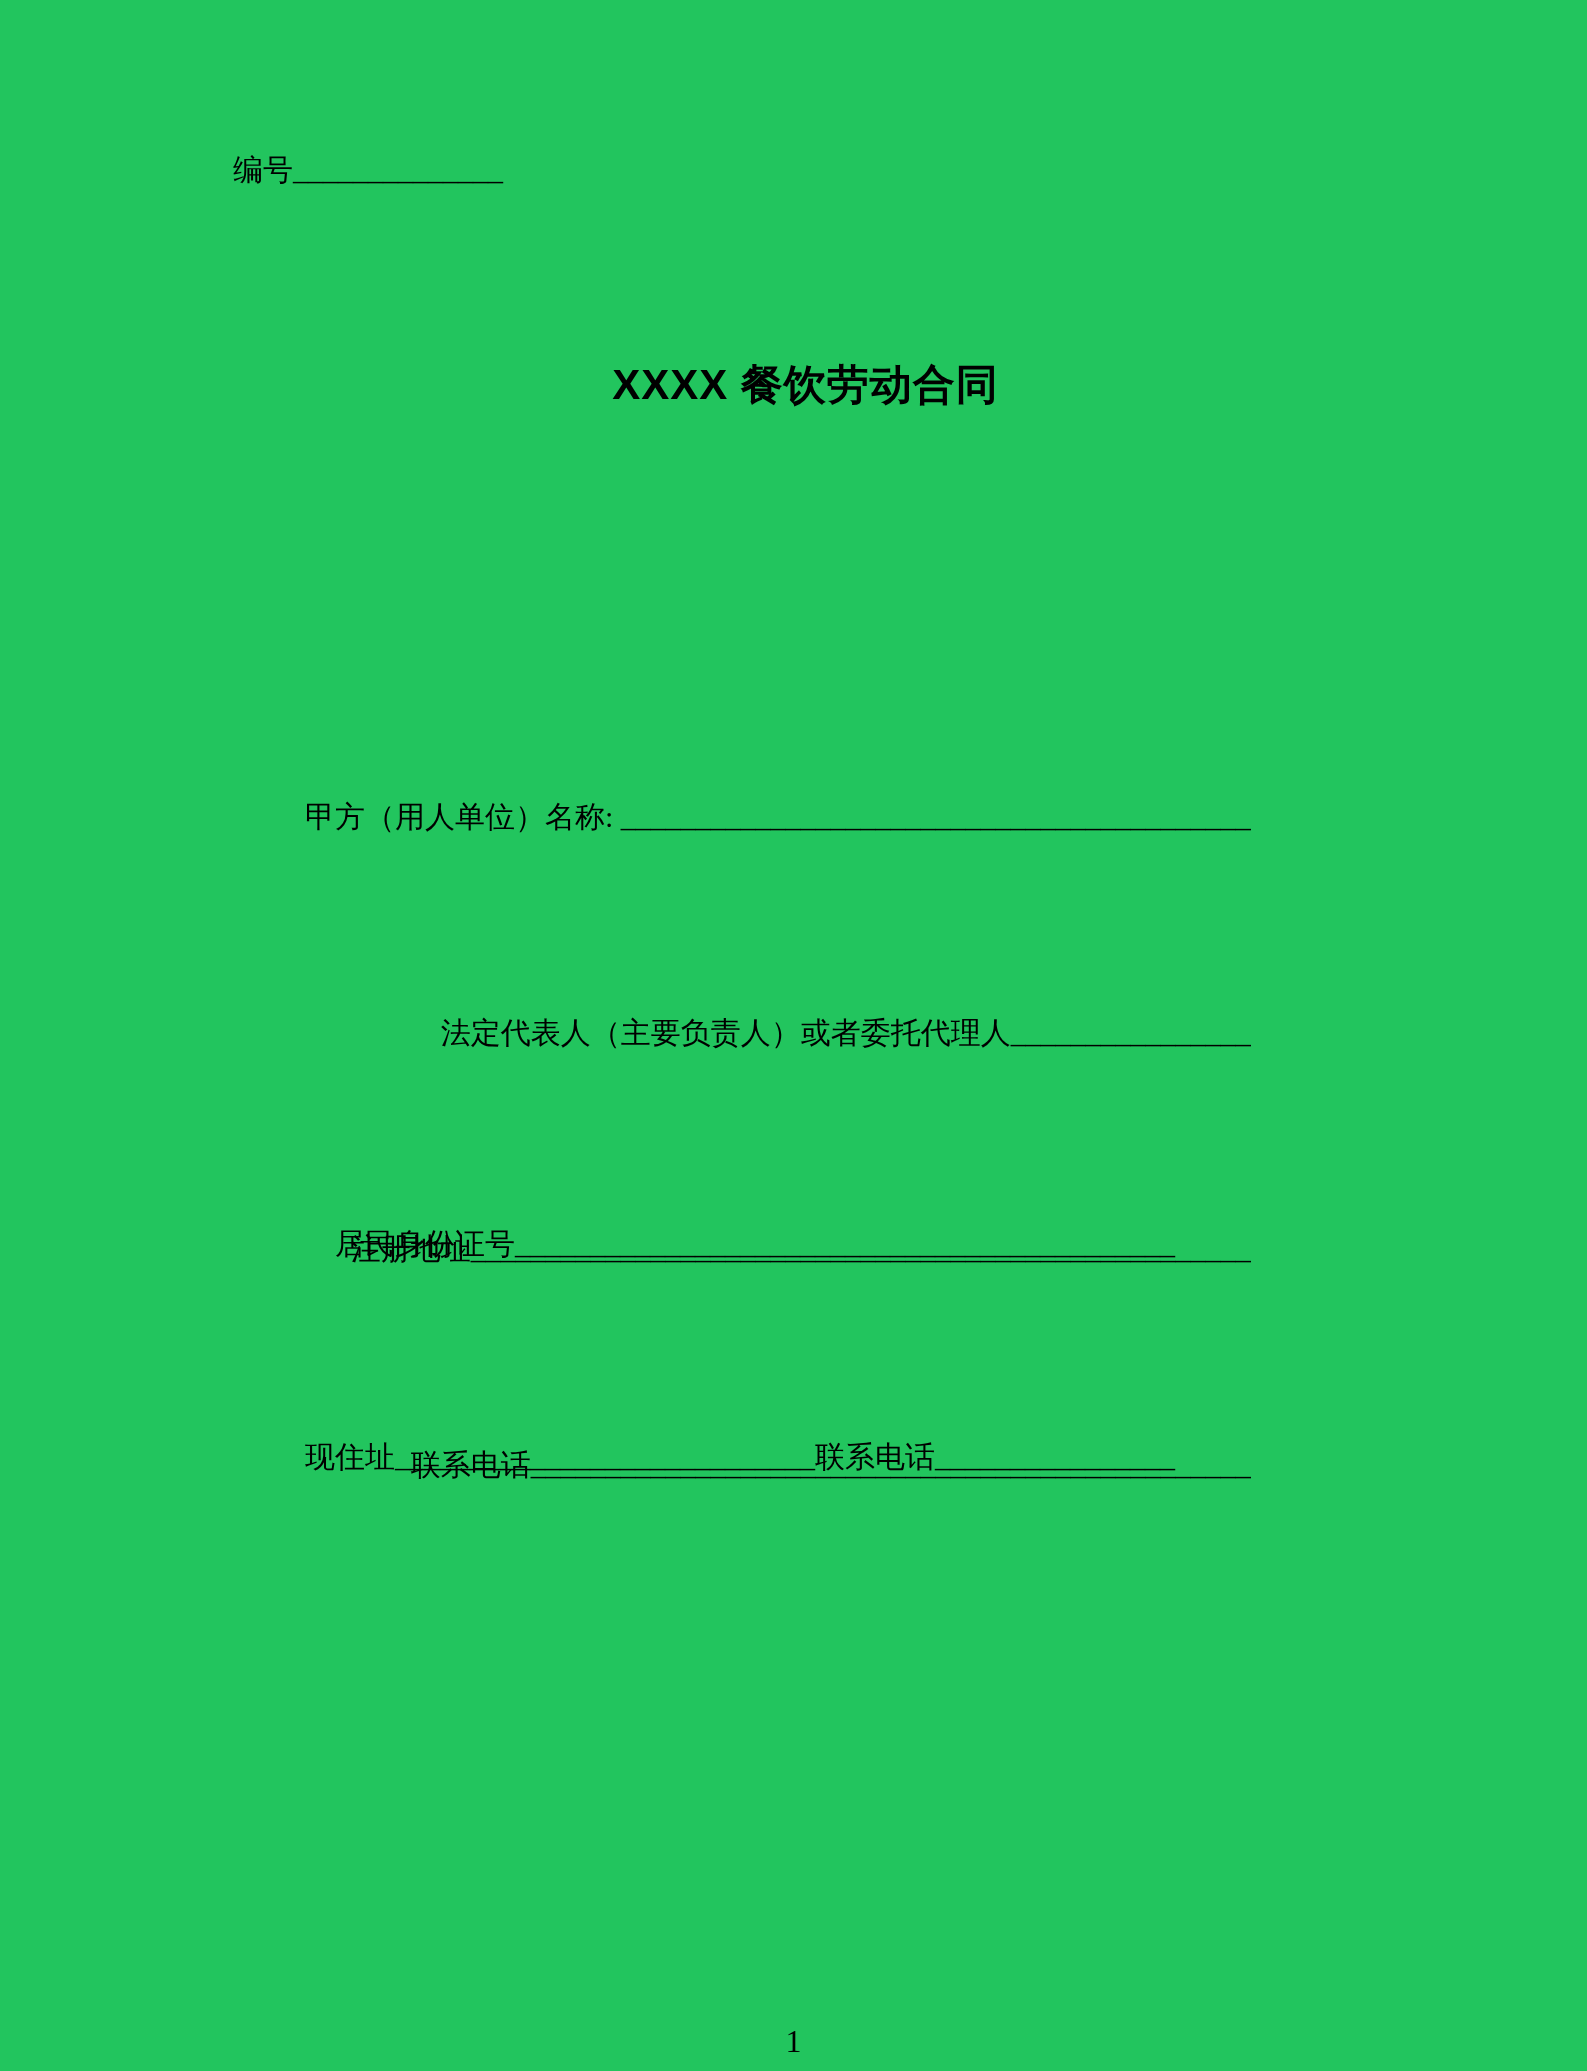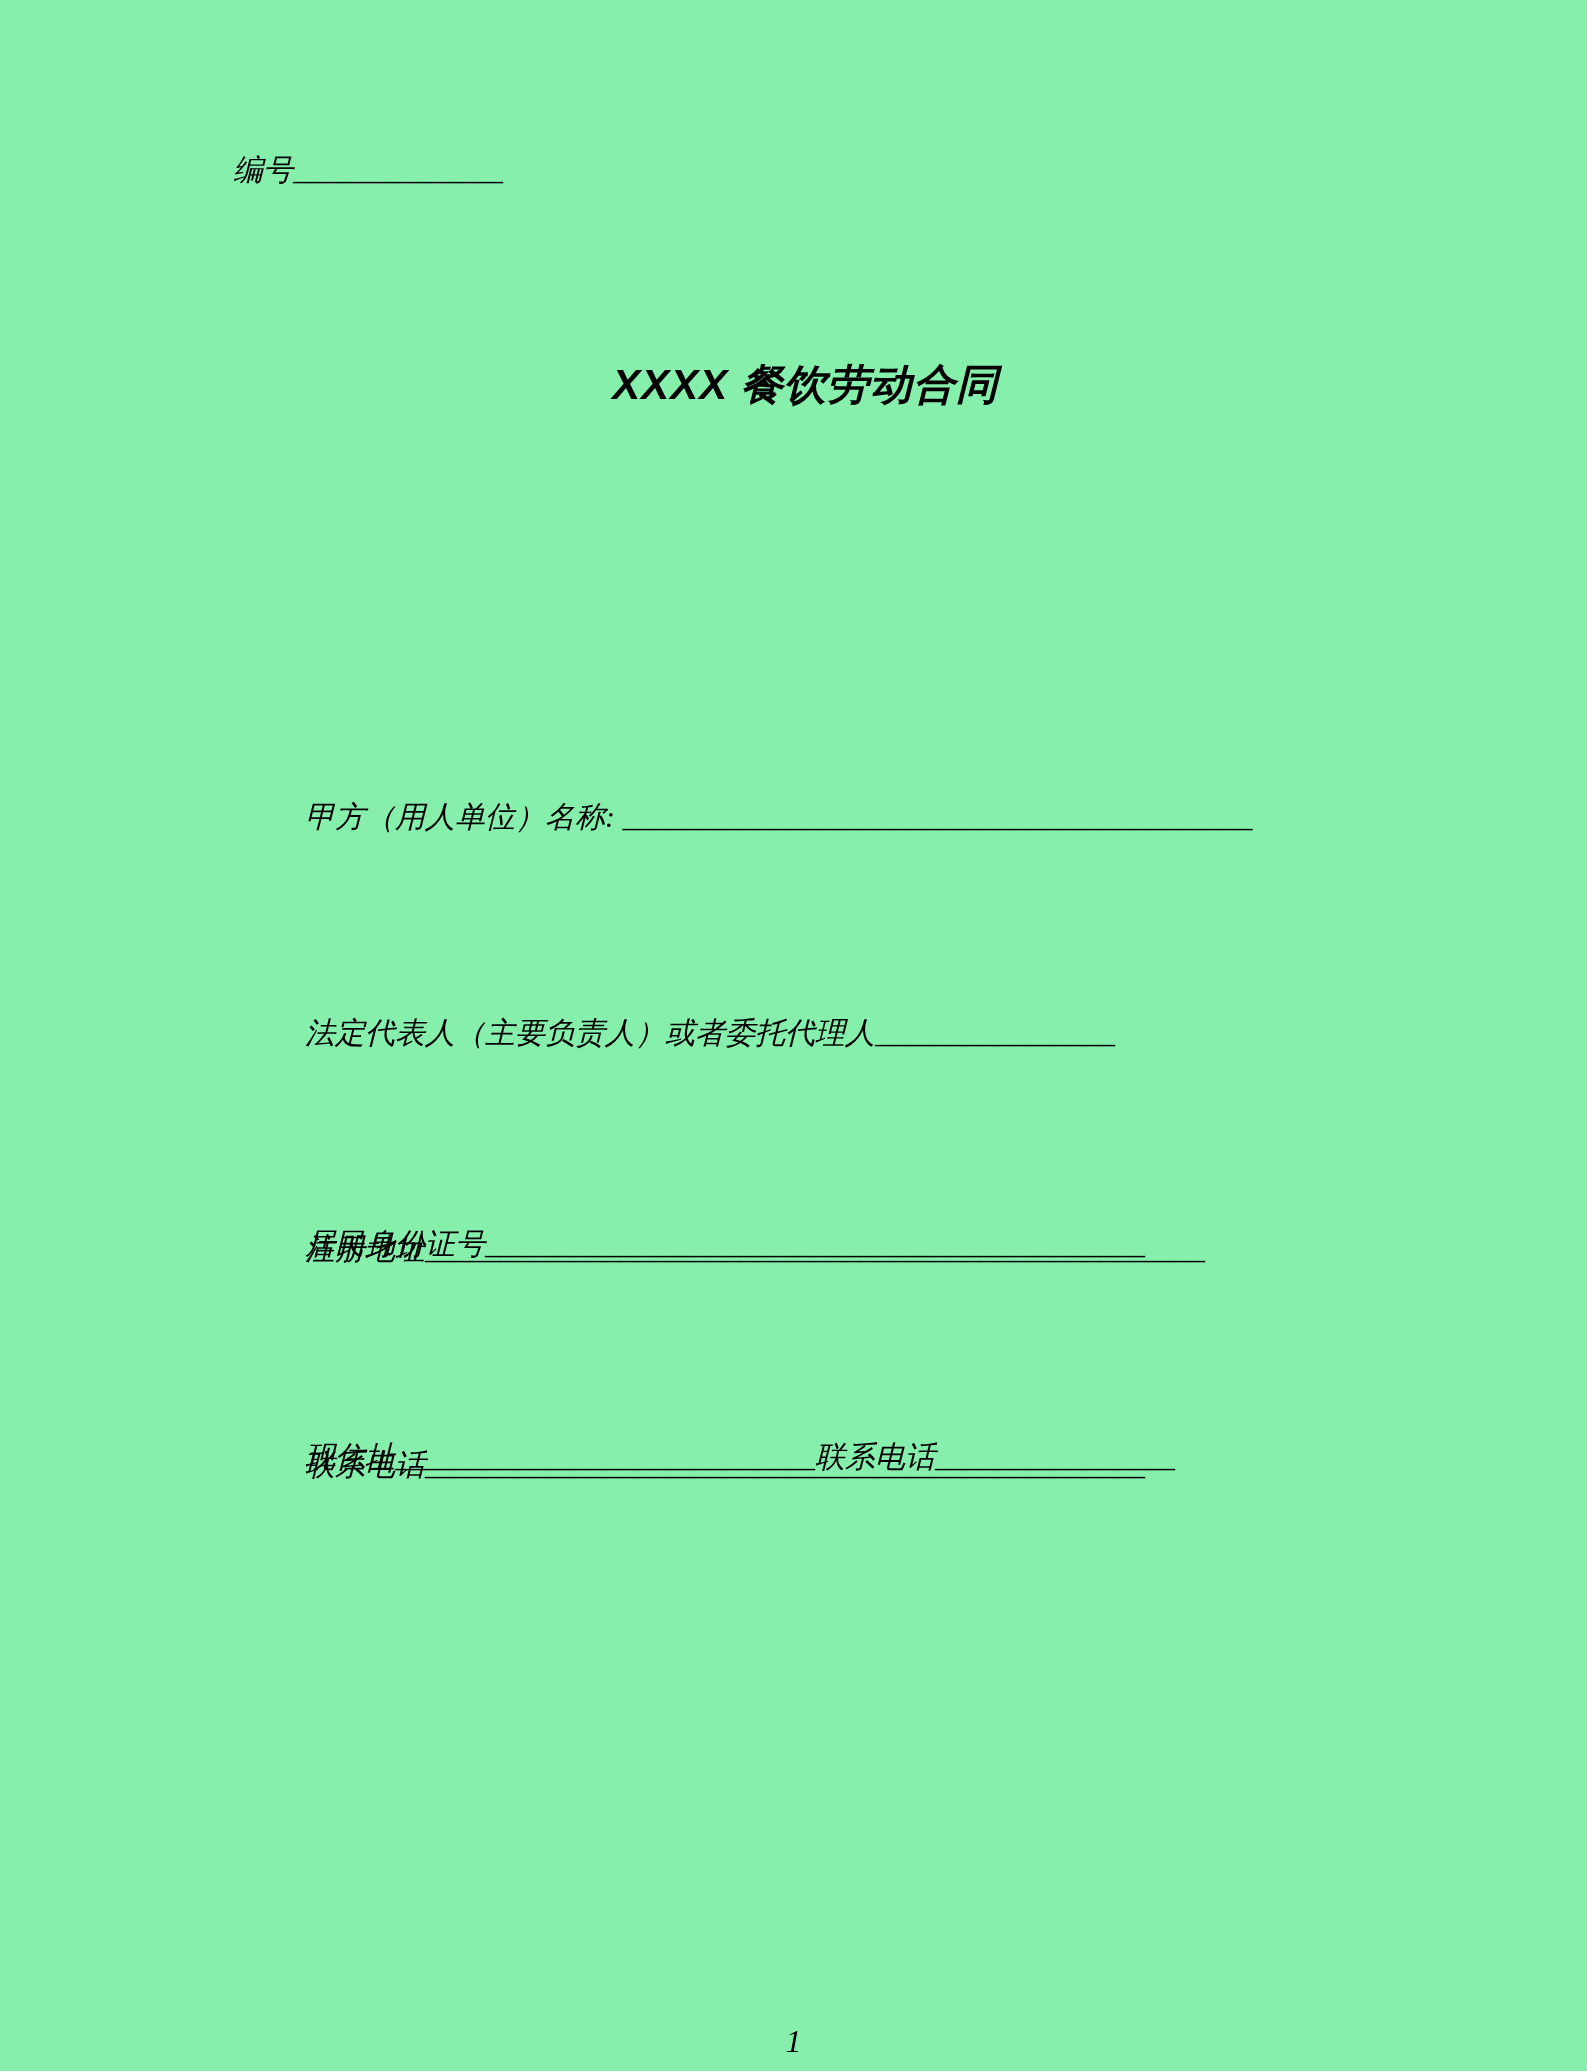--- a/index.html
+++ b/index.html
@@ -5,25 +5,24 @@
 <style>
   html, body {
     margin: 0;
     padding: 0;
     background: #ffffff;
   }
   .page {
     position: relative;
     width: 1587px;
     height: 2071px;
-    background: #86efac;
+    background: #22c55e;
     color: #000000;
     font-family: "Liberation Serif", "DejaVu Serif", serif;
     overflow: hidden;
-    font-style: italic;
   }
   .doc-number {
     position: absolute;
     left: 233px;
     top: 152px;
     font-size: 30px;
     line-height: 1.2;
     white-space: pre;
   }
   .doc-title {
@@ -49,20 +48,21 @@
   .block-party-a {
     top: 637px;
     line-height: 72px;
   }
   .block-party-b {
     top: 1066px;
     line-height: 71px;
   }
   .field-line {
     white-space: pre;
+    text-align: right;
   }
   .page-number {
     position: absolute;
     left: 0;
     top: 2022px;
     width: 100%;
     text-align: center;
     font-size: 32px;
     line-height: 1.2;
   }

